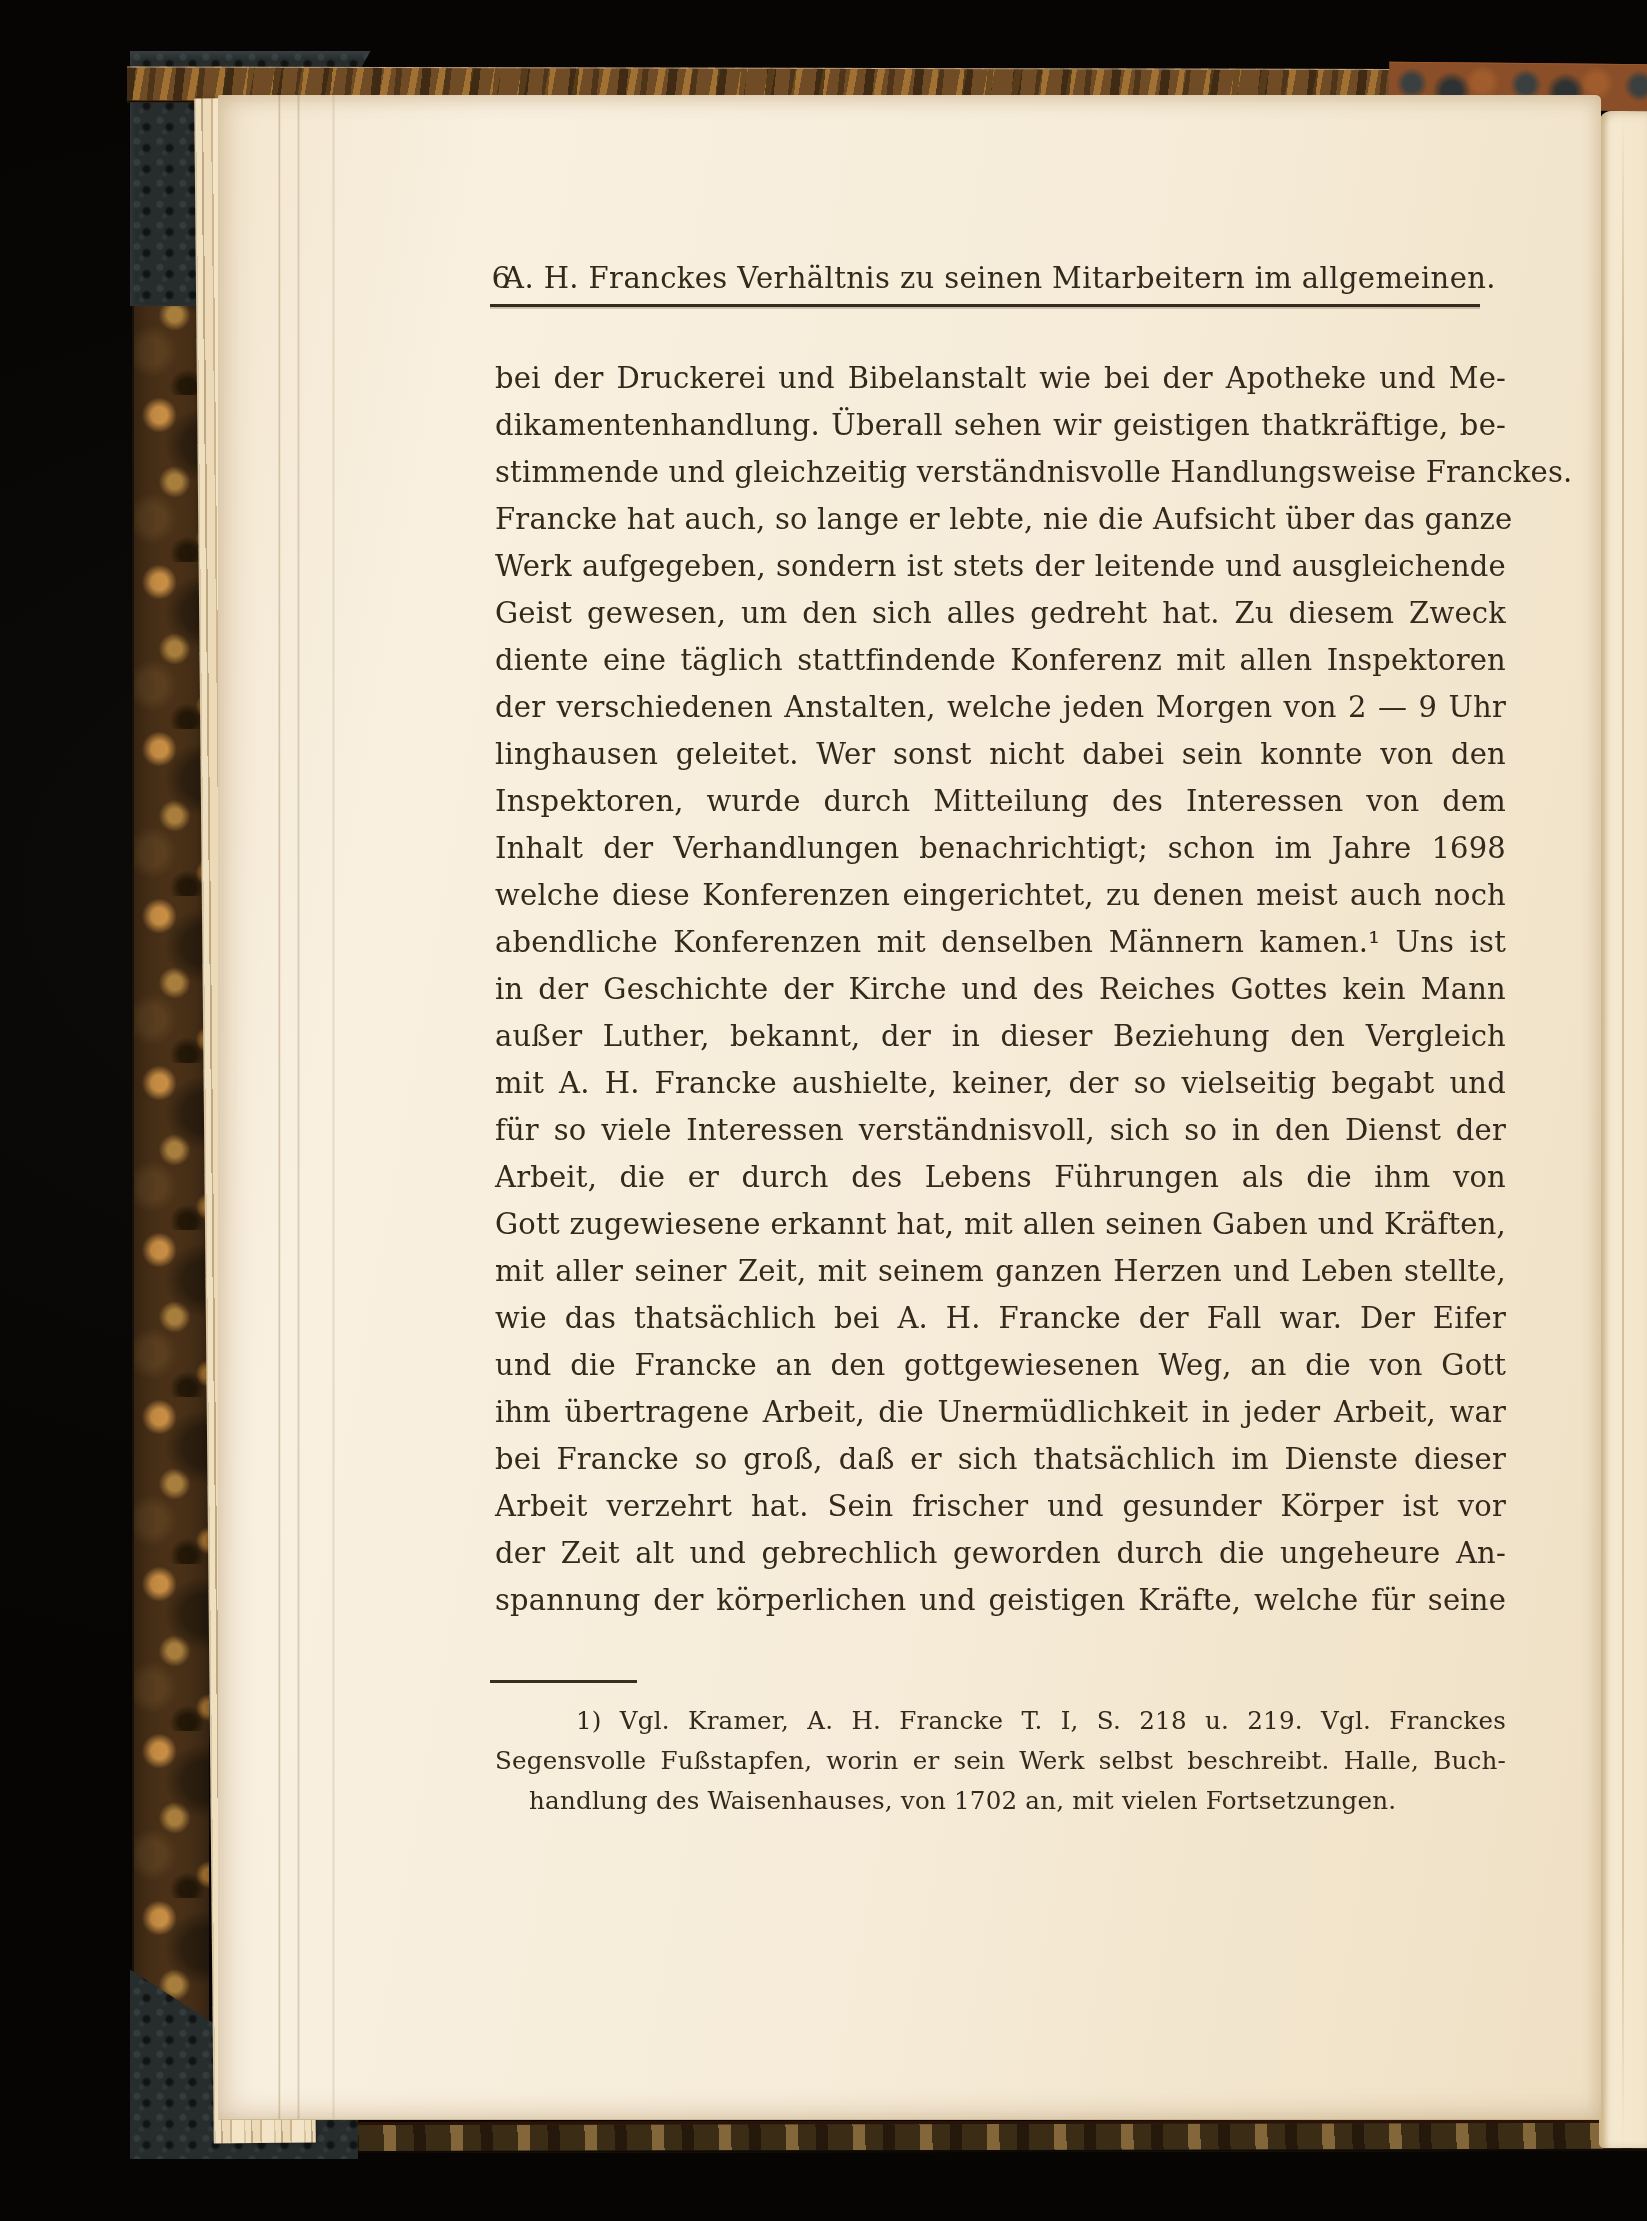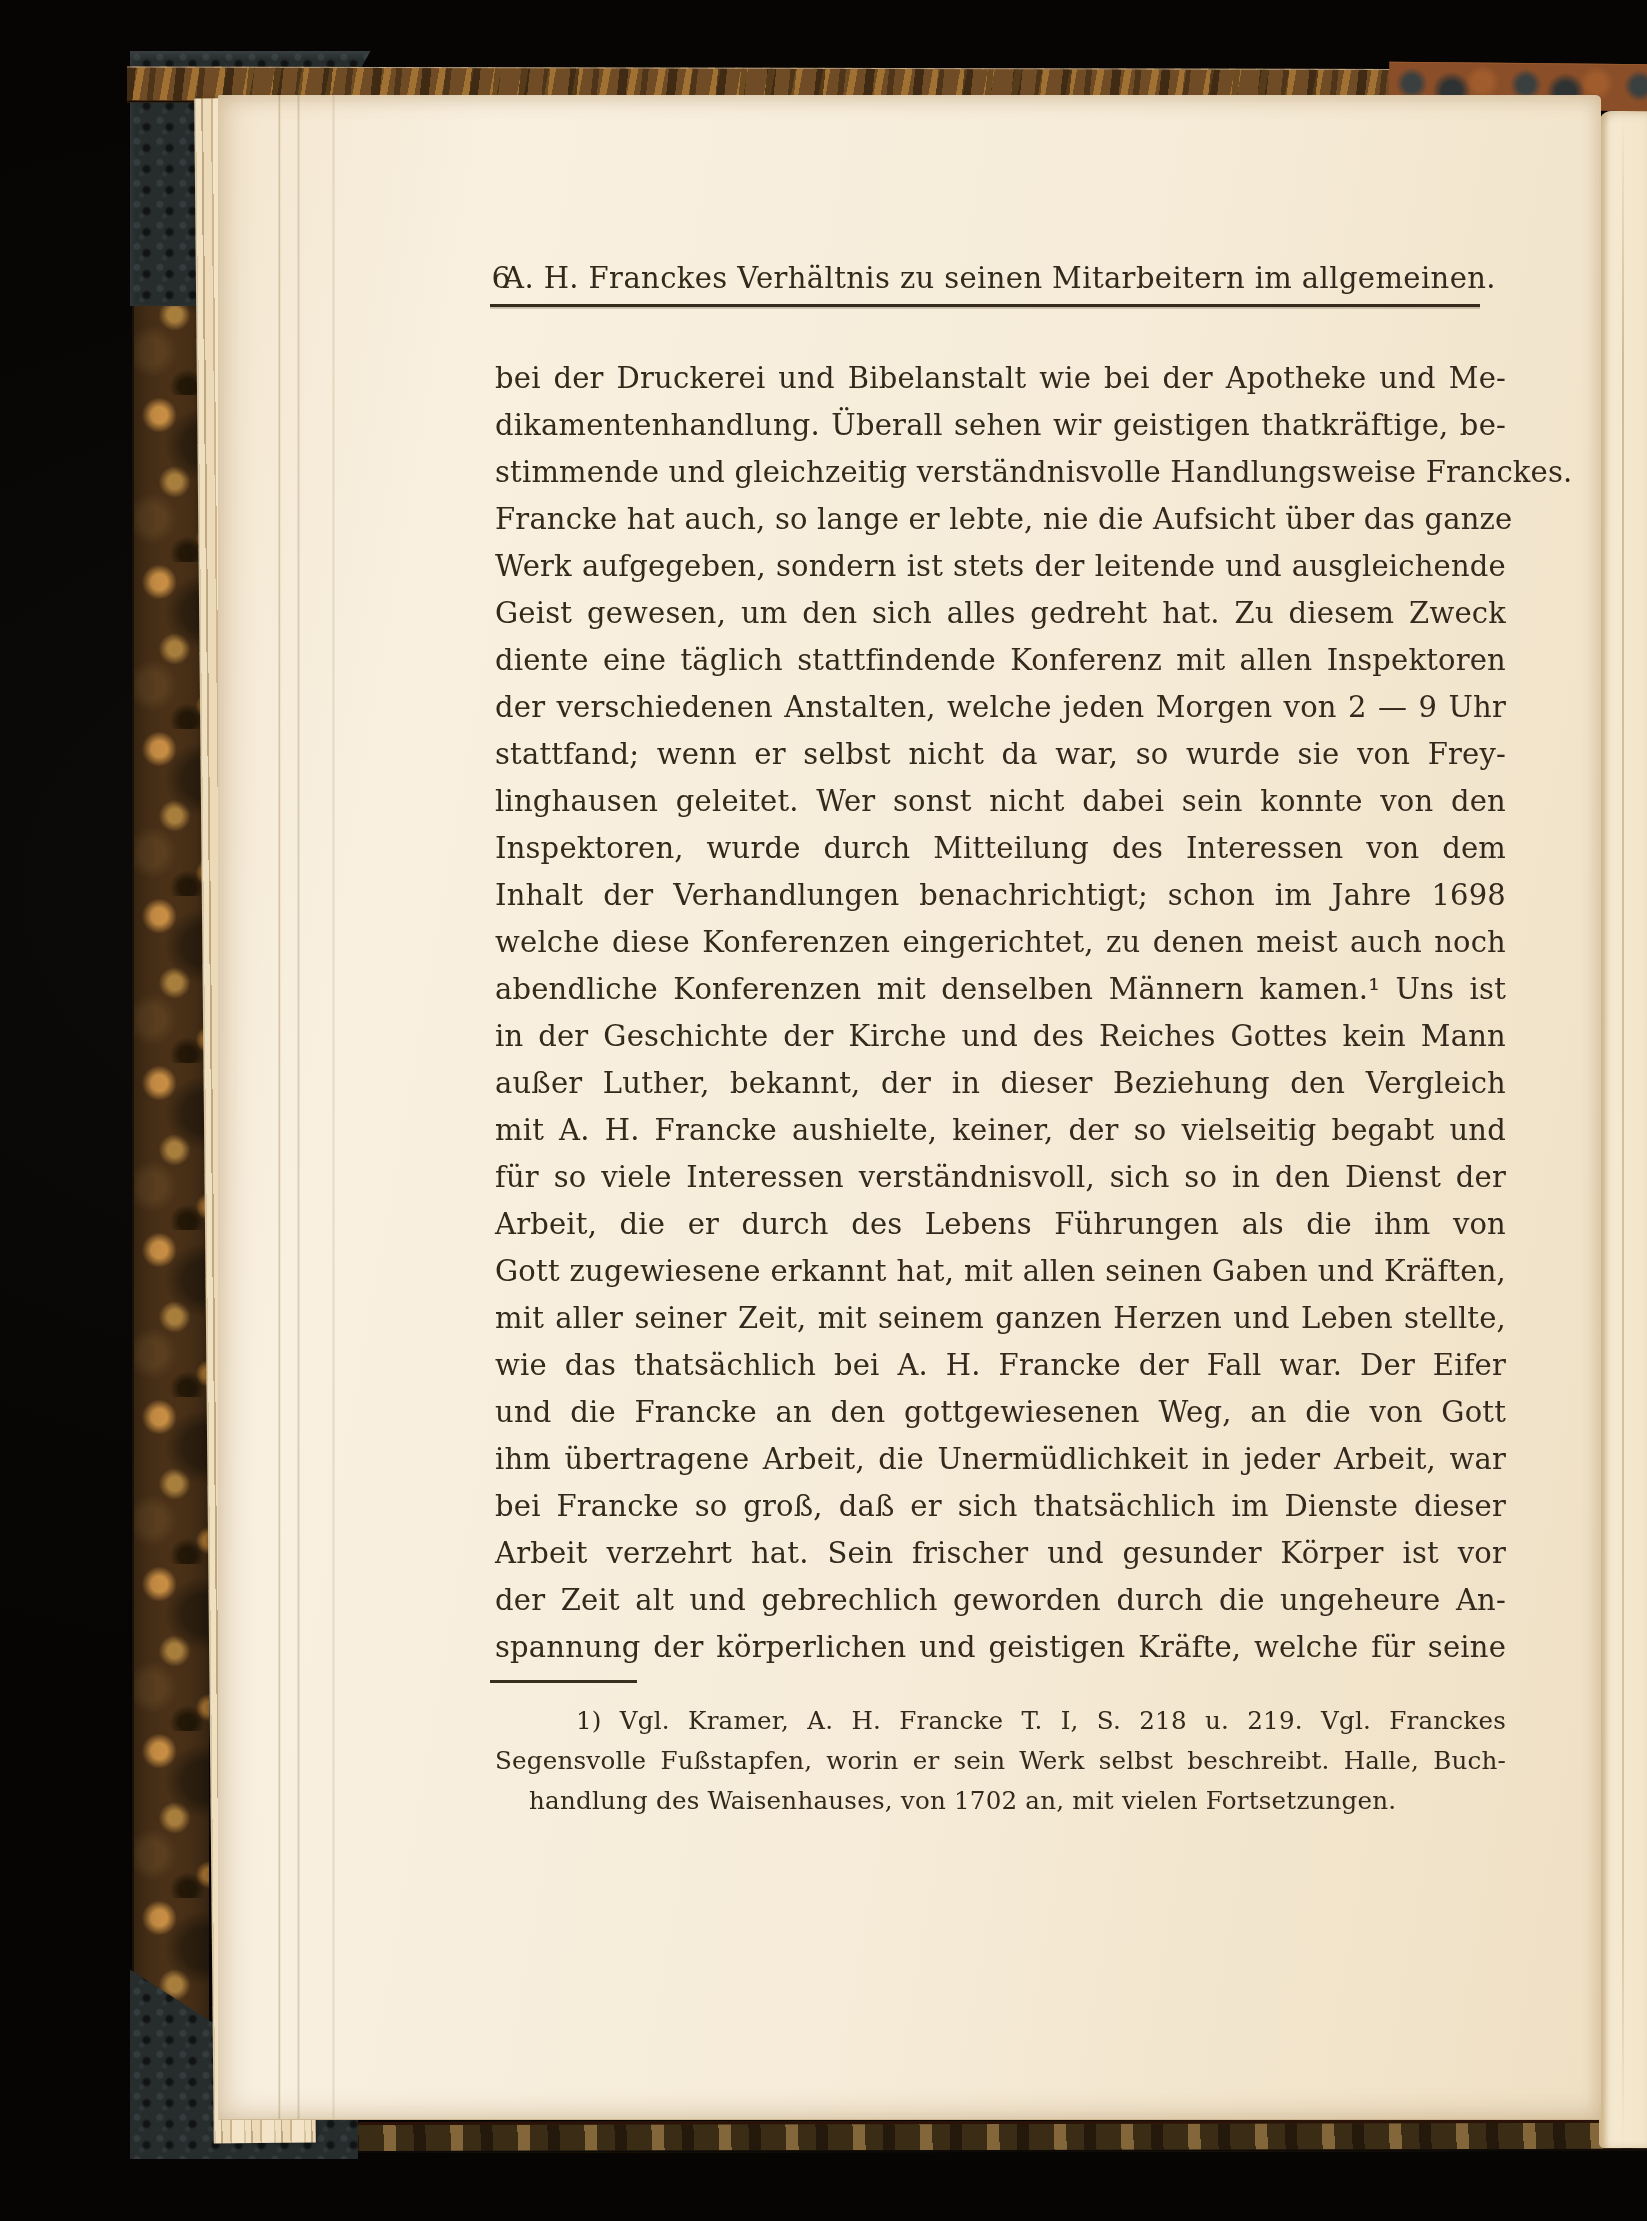--- a/index.html
+++ b/index.html
@@ -184,21 +184,20 @@
 
     <div class="body-text">
       <div class="t-line" style="">bei der Druckerei und Bibelanstalt wie bei der Apotheke und Me-</div>
         <div class="t-line" style="">dikamentenhandlung.  Überall sehen wir geistigen thatkräftige, be-</div>
         <div class="t-line" style="">stimmende und gleichzeitig verständnisvolle Handlungsweise Franckes.</div>
         <div class="t-line" style="">Francke hat auch, so lange er lebte, nie die Aufsicht über das ganze</div>
         <div class="t-line" style="">Werk aufgegeben, sondern ist stets der leitende und ausgleichende</div>
         <div class="t-line" style="">Geist gewesen, um den sich alles gedreht hat.  Zu diesem Zweck</div>
         <div class="t-line" style="">diente eine täglich stattfindende Konferenz mit allen Inspektoren</div>
         <div class="t-line" style="">der verschiedenen Anstalten, welche jeden Morgen von 2 — 9 Uhr</div>
-        <div class="t-line" style="">stattfand; wenn er selbst nicht da war, so wurde sie von Frey-</div>
         <div class="t-line" style="">linghausen geleitet.  Wer sonst nicht dabei sein konnte von den</div>
         <div class="t-line" style="">Inspektoren, wurde durch Mitteilung des Interessen von dem</div>
         <div class="t-line" style="">Inhalt der Verhandlungen benachrichtigt; schon im Jahre 1698</div>
         <div class="t-line" style="">welche diese Konferenzen eingerichtet, zu denen meist auch noch</div>
         <div class="t-line" style="">abendliche Konferenzen mit denselben Männern kamen.¹  Uns ist</div>
         <div class="t-line" style="">in der Geschichte der Kirche und des Reiches Gottes kein Mann</div>
         <div class="t-line" style="">außer Luther, bekannt, der in dieser Beziehung den Vergleich</div>
         <div class="t-line" style="">mit A. H. Francke aushielte, keiner, der so vielseitig begabt und</div>
         <div class="t-line" style="">für so viele Interessen verständnisvoll, sich so in den Dienst der</div>
         <div class="t-line" style="">Arbeit, die er durch des Lebens Führungen als die ihm von</div>

